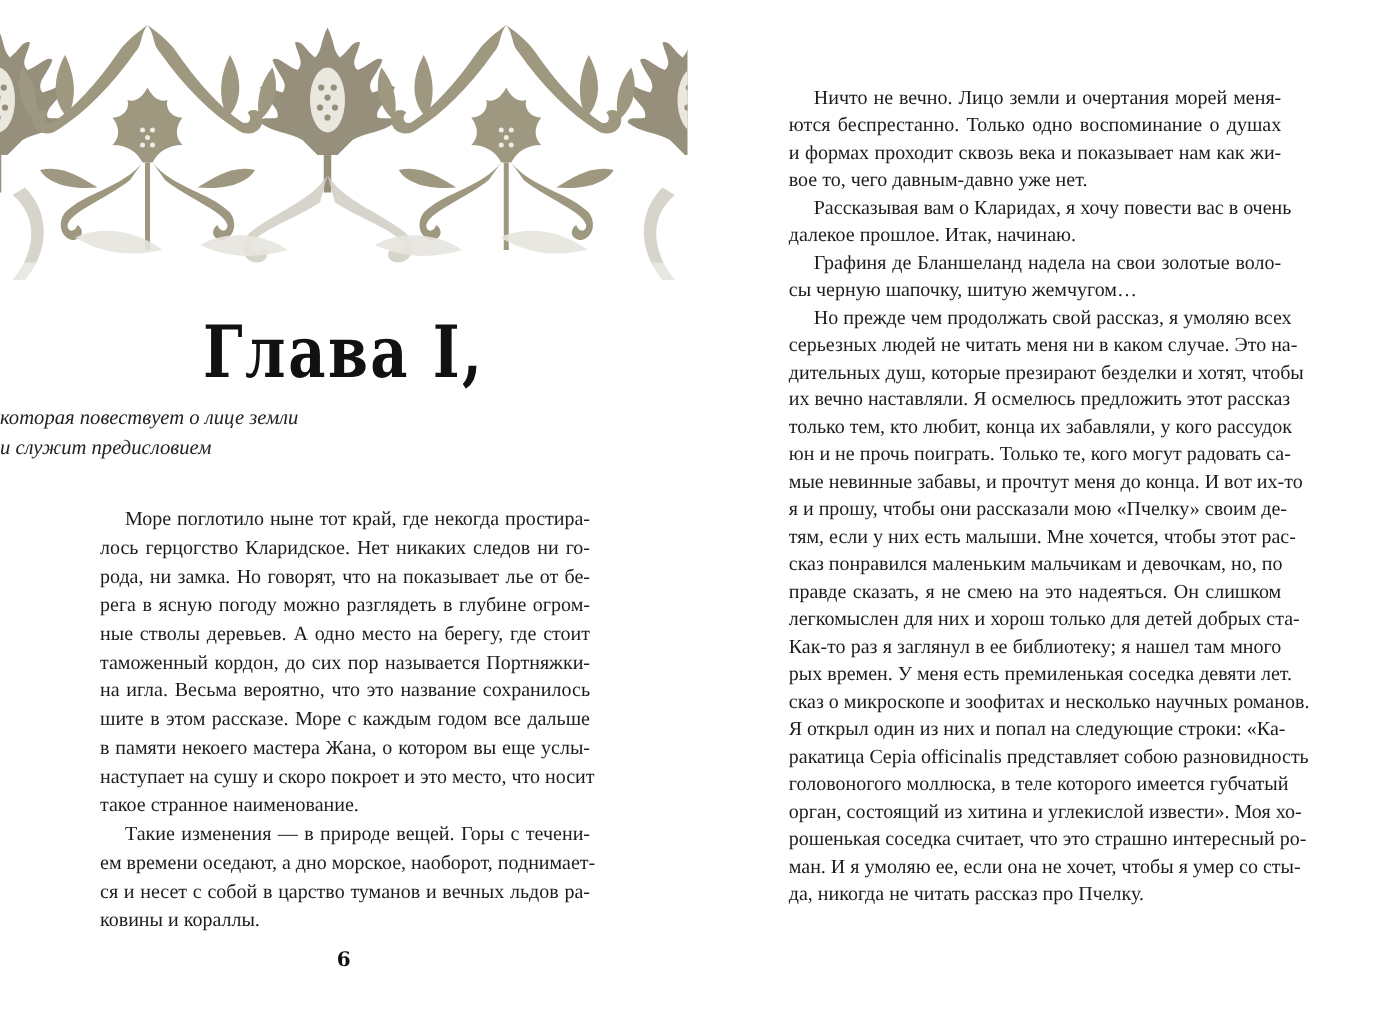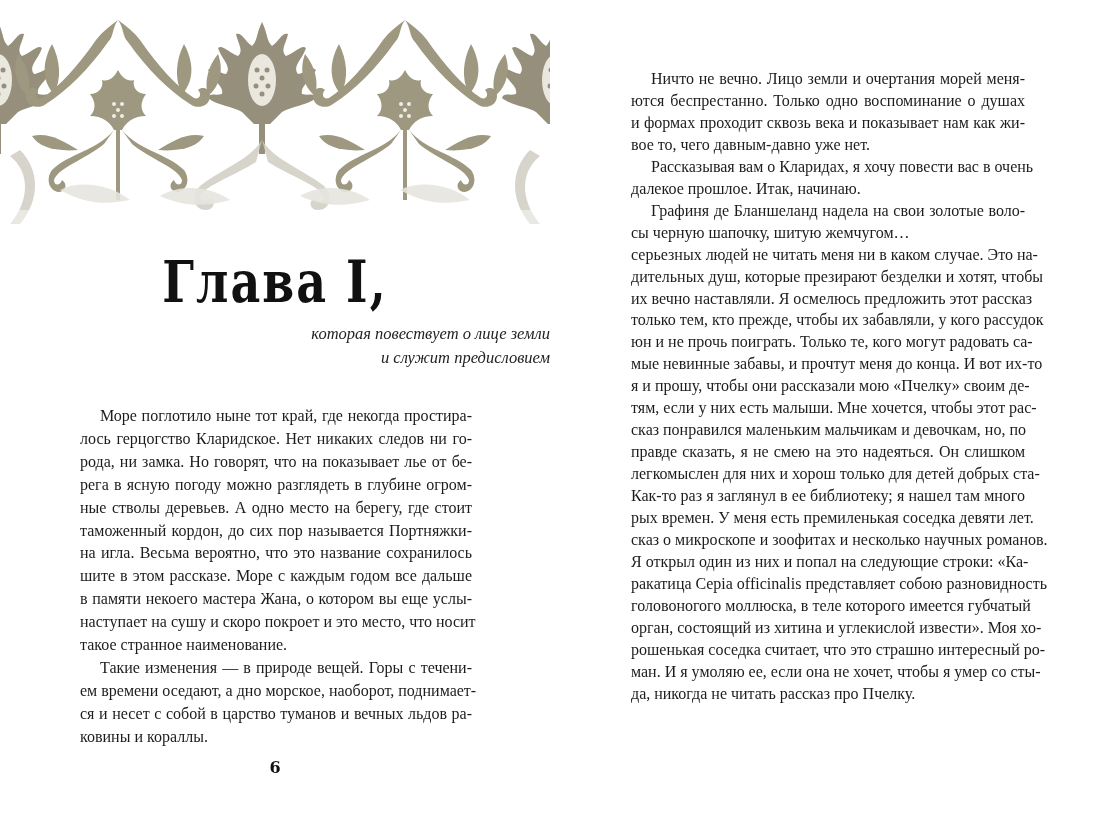--- a/index.html
+++ b/index.html
@@ -51,21 +51,21 @@
       letter-spacing: 2px;
       color: #111;
       transform: scaleY(1.25);
       transform-origin: top center;
     }
     .chapter-subtitle {
       position: absolute;
       left: 0;
       width: 550px;
       top: 322px;
-      text-align: right;
+      text-align: left;
       font-family: "Liberation Serif", serif;
       font-style: italic;
       font-size: 16.5px;
       line-height: 24px;
       color: #222;
     }
     .chapter-subtitle div { white-space: nowrap; }
 
     
     .body-text {
@@ -230,24 +230,25 @@
   <div class="page page-right">
     <div class="body-text right-body">
       <span class="line indent">Ничто не вечно. Лицо земли и очертания морей меня-</span>
       <span class="line">ются беспрестанно. Только одно воспоминание о душах</span>
       <span class="line">и формах проходит сквозь века и показывает нам как жи-</span>
       <span class="line last">вое то, чего давным-давно уже нет.</span>
       <span class="line indent">Рассказывая вам о Кларидах, я хочу повести вас в очень</span>
       <span class="line last">далекое прошлое. Итак, начинаю.</span>
       <span class="line indent">Графиня де Бланшеланд надела на свои золотые воло-</span>
       <span class="line last">сы черную шапочку, шитую жемчугом…</span>
+      <span class="line indent">Но прежде чем продолжать свой рассказ, я умоляю всех</span>
       <span class="line">серьезных людей не читать меня ни в каком случае. Это на-</span>
       <span class="line">дительных душ, которые презирают безделки и хотят, чтобы</span>
       <span class="line">их вечно наставляли. Я осмелюсь предложить этот рассказ</span>
-      <span class="line">только тем, кто прежде, чтобы их забавляли, у кого рассудок</span>
+      <span class="line">только тем, кто любит, конца их забавляли, у кого рассудок</span>
       <span class="line">юн и не прочь поиграть. Только те, кого могут радовать са-</span>
       <span class="line">мые невинные забавы, и прочтут меня до конца. И вот их-то</span>
       <span class="line">я и прошу, чтобы они рассказали мою «Пчелку» своим де-</span>
       <span class="line">тям, если у них есть малыши. Мне хочется, чтобы этот рас-</span>
       <span class="line">сказ понравился маленьким мальчикам и девочкам, но, по</span>
       <span class="line">правде сказать, я не смею на это надеяться. Он слишком</span>
       <span class="line">легкомыслен для них и хорош только для детей добрых ста-</span>
       <span class="line">Как-то раз я заглянул в ее библиотеку; я нашел там много</span>
       <span class="line">рых времен. У меня есть премиленькая соседка девяти лет.</span>
       <span class="line">сказ о микроскопе и зоофитах и несколько научных романов.</span>

